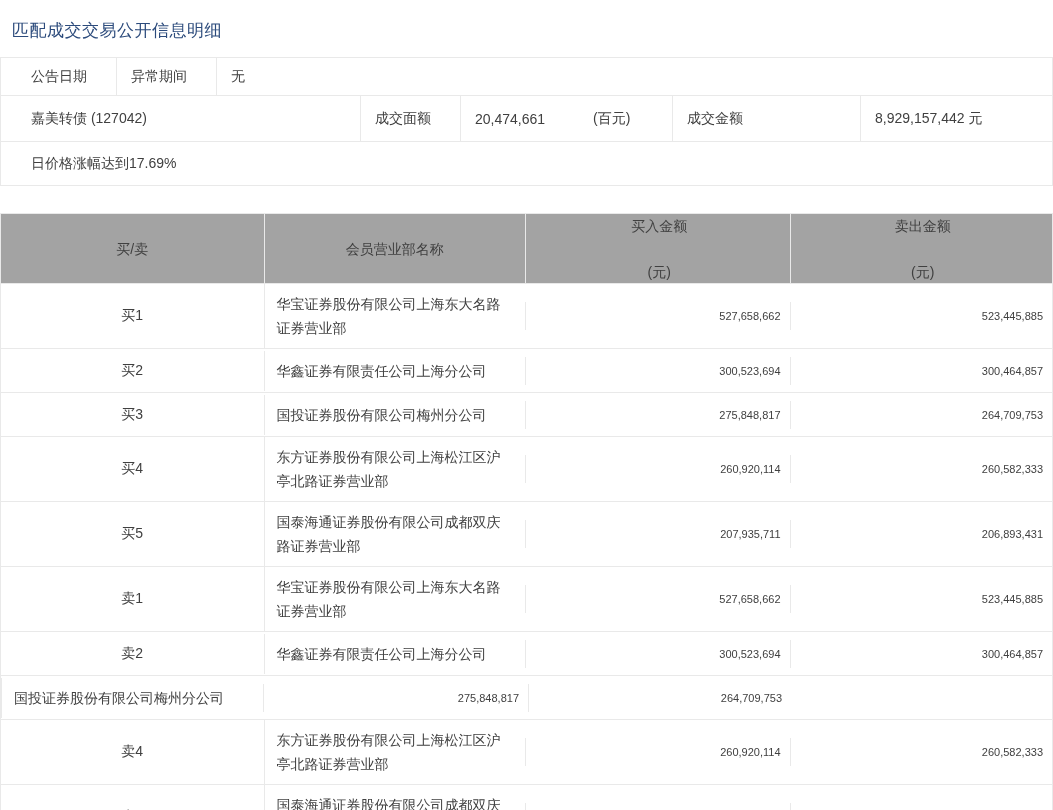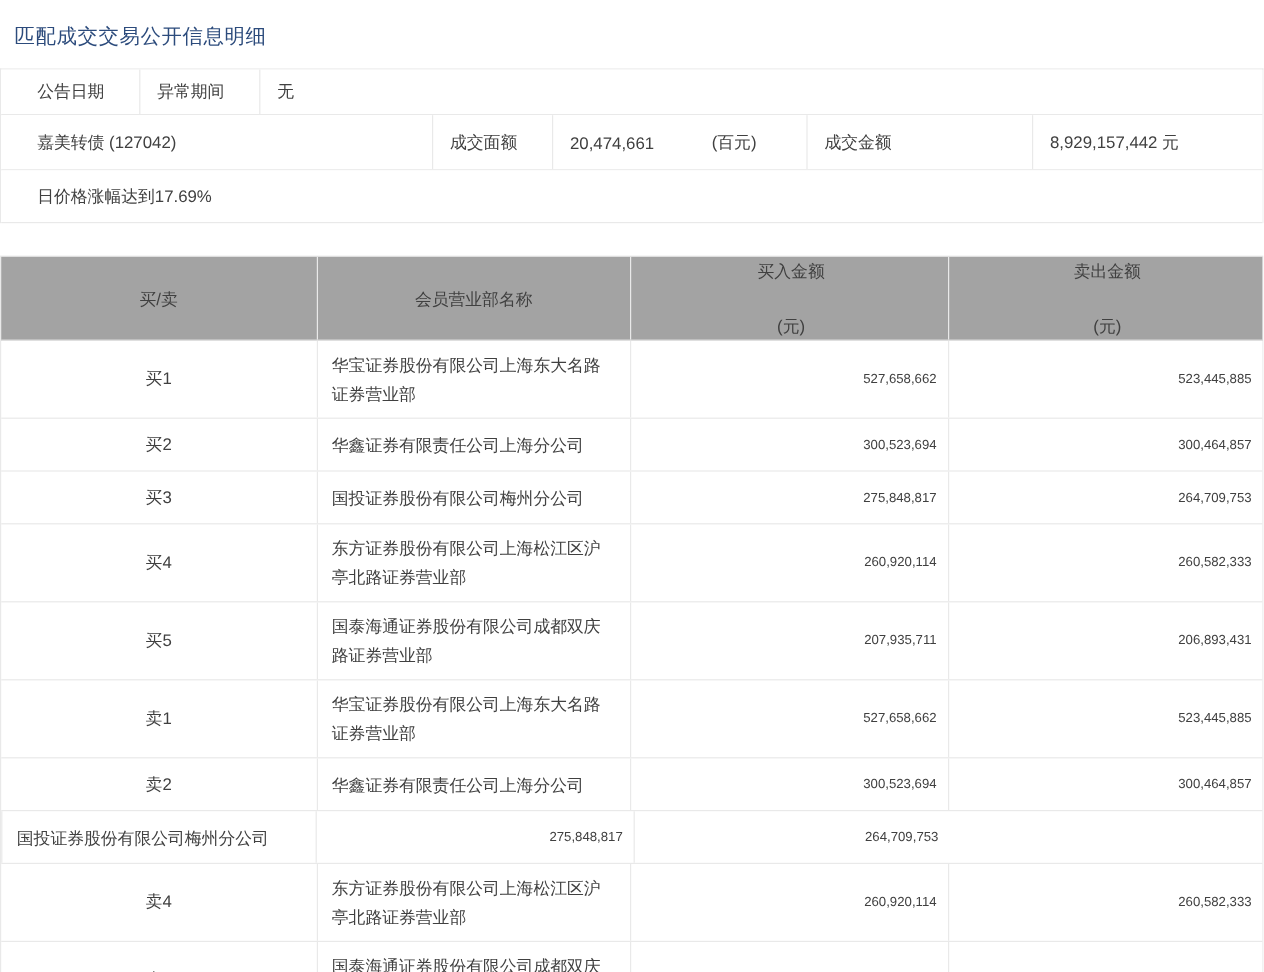--- a/index.html
+++ b/index.html
@@ -43,21 +43,21 @@
   .t-cell {
     display: flex; align-items: center; padding: 8px 12px;
   }
   .t-cell.div { border-left: 1px solid #e9e9e9; }
   .c1 { width: 263px; justify-content: center; text-align: center; }
   .c2 { width: 262px; justify-content: flex-start; text-align: left; line-height: 24px; }
   .c3 { width: 265px; justify-content: flex-end; text-align: right; padding-right: 9px; }
   .c4 { width: 263px; justify-content: flex-end; text-align: right; padding-right: 9px; }
   .t-head .t-cell { justify-content: center; text-align: center; line-height: 22px; }
   .num { font-size: 11px; }
-  .t-body { min-height: 44px; }
+  .t-body { min-height: 44px; align-items: center; }
   .t-body.tall { min-height: 58px; }
   .hdr-stack { display: flex; flex-direction: column; align-items: center; gap: 24px; }
 </style>
 </head>
 <body>
 
 <div class="page-title">匹配成交交易公开信息明细</div>
 
 <div class="info-section">
   <div class="info-row r1">

